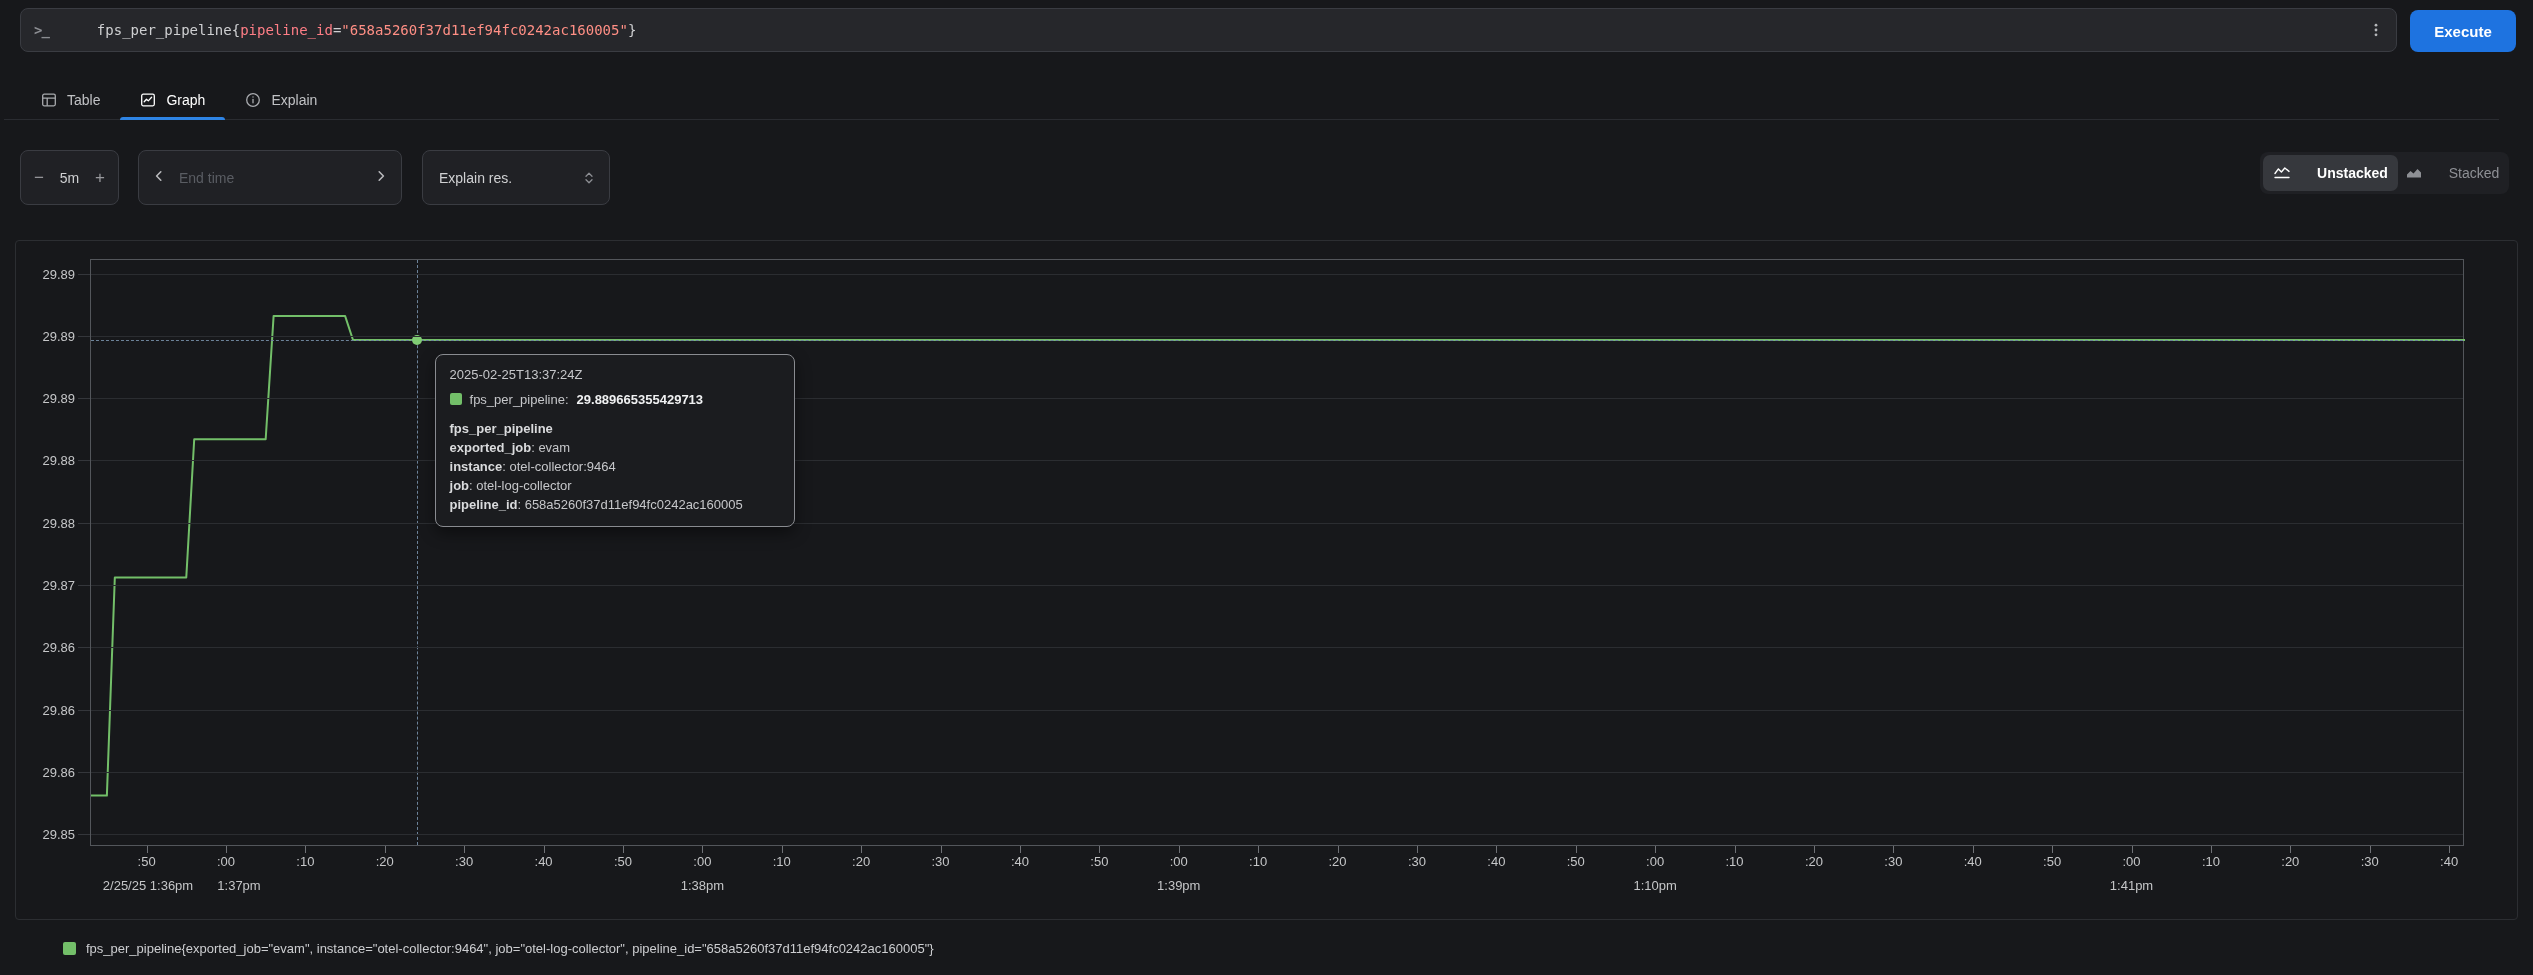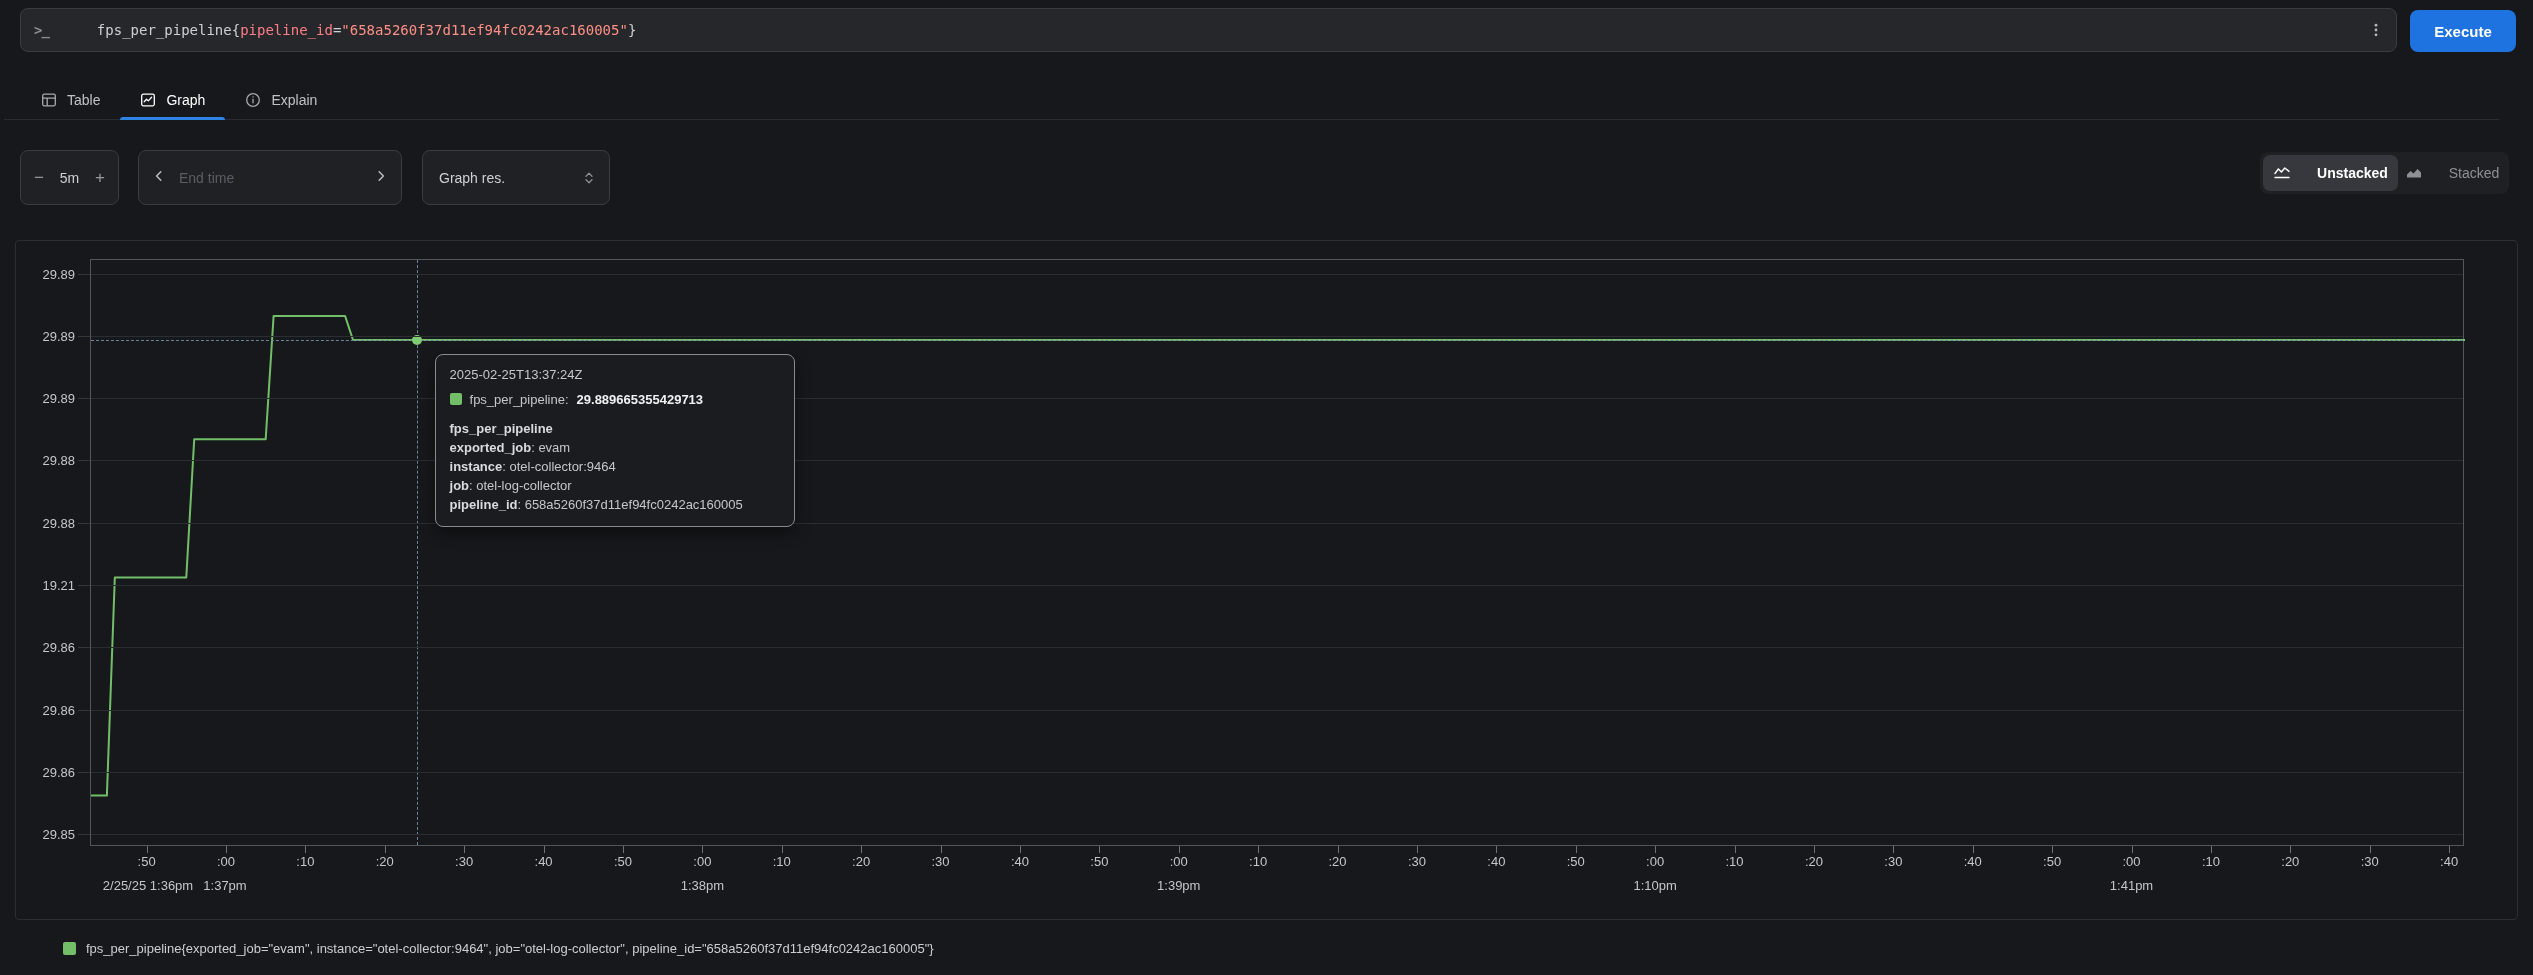--- a/index.html
+++ b/index.html
@@ -187,21 +187,21 @@
   <button class="nav-btn nav-next">
     <span>
       <svg width="14" height="14" viewBox="0 0 14 14" fill="none" stroke="currentColor" stroke-width="1.6" stroke-linecap="round" stroke-linejoin="round">
           <path d="M5.2 2.8L9.4 7l-4.2 4.2"></path>
         </svg>
     </span>
   </button>
 </div>
 
 <div class="ctl ctl-res">
-  <span class="res-label">Graph res.</span>
+  <span class="res-label">Explain res.</span>
   <span class="sel-chev">
     <svg width="16" height="16" viewBox="0 0 16 16" fill="none" stroke="currentColor" stroke-width="1.3" stroke-linecap="round" stroke-linejoin="round">
         <path d="M5 6.2L8 3.2l3 3M5 9.8l3 3 3-3"></path>
       </svg>
   </span>
 </div>
 
 <div class="seg">
   <div class="seg-opt o1 active">
     <span class="sicon">
@@ -255,21 +255,21 @@
       <div class="ytickmark" style="top: 138.121px;"></div>
       <div class="ylab" style="top: 138.121px;">29.89</div>
       <div class="gridline" style="top: 200.422px;"></div>
       <div class="ytickmark" style="top: 200.422px;"></div>
       <div class="ylab" style="top: 200.422px;">29.88</div>
       <div class="gridline" style="top: 262.723px;"></div>
       <div class="ytickmark" style="top: 262.723px;"></div>
       <div class="ylab" style="top: 262.723px;">29.88</div>
       <div class="gridline" style="top: 325.024px;"></div>
       <div class="ytickmark" style="top: 325.024px;"></div>
-      <div class="ylab" style="top: 325.024px;">19.21</div>
+      <div class="ylab" style="top: 325.024px;">29.87</div>
       <div class="gridline" style="top: 387.325px;"></div>
       <div class="ytickmark" style="top: 387.325px;"></div>
       <div class="ylab" style="top: 387.325px;">29.86</div>
       <div class="gridline" style="top: 449.626px;"></div>
       <div class="ytickmark" style="top: 449.626px;"></div>
       <div class="ylab" style="top: 449.626px;">29.86</div>
       <div class="gridline" style="top: 511.927px;"></div>
       <div class="ytickmark" style="top: 511.927px;"></div>
       <div class="ylab" style="top: 511.927px;">29.86</div>
       <div class="gridline" style="top: 574.228px;"></div>
@@ -329,21 +329,21 @@
       <div class="xlab" style="left: 2040.53px;">:00</div>
       <div class="xtickmark" style="left: 2119.93px;"></div>
       <div class="xlab" style="left: 2119.93px;">:10</div>
       <div class="xtickmark" style="left: 2199.32px;"></div>
       <div class="xlab" style="left: 2199.32px;">:20</div>
       <div class="xtickmark" style="left: 2278.72px;"></div>
       <div class="xlab" style="left: 2278.72px;">:30</div>
       <div class="xtickmark" style="left: 2358.12px;"></div>
       <div class="xlab" style="left: 2358.12px;">:40</div>
       <div class="xmin" style="left: 57px;">2/25/25 1:36pm</div>
-      <div class="xmin" style="left: 134px; text-align: center;">1:37pm</div>
+      <div class="xmin" style="left: 148px; text-align: center;">1:37pm</div>
       <div class="xmin" style="left: 611.365px;">1:38pm</div>
       <div class="xmin" style="left: 1087.75px;">1:39pm</div>
       <div class="xmin" style="left: 1564.14px;">1:10pm</div>
       <div class="xmin" style="left: 2040.53px;">1:41pm</div>
     </div>
 </div>
 
 <div class="legend">
   <span class="lg-swatch"></span>
   <span class="lg-text">fps_per_pipeline{exported_job="evam", instance="otel-collector:9464", job="otel-log-collector", pipeline_id="658a5260f37d11ef94fc0242ac160005"}</span>

